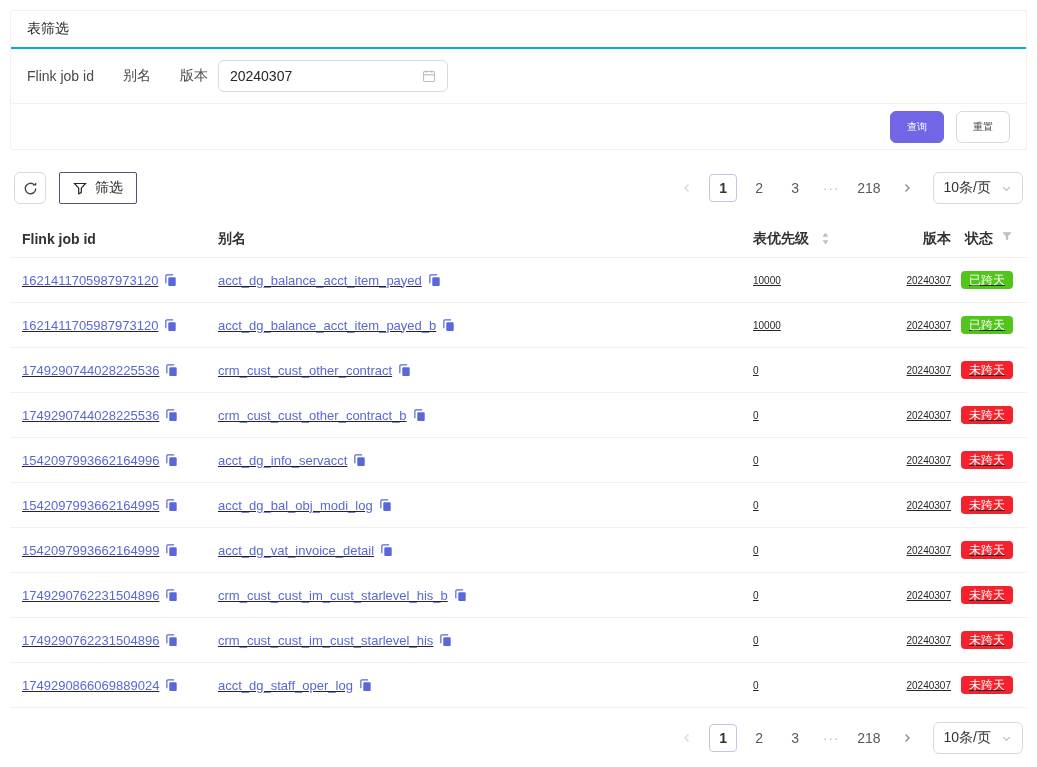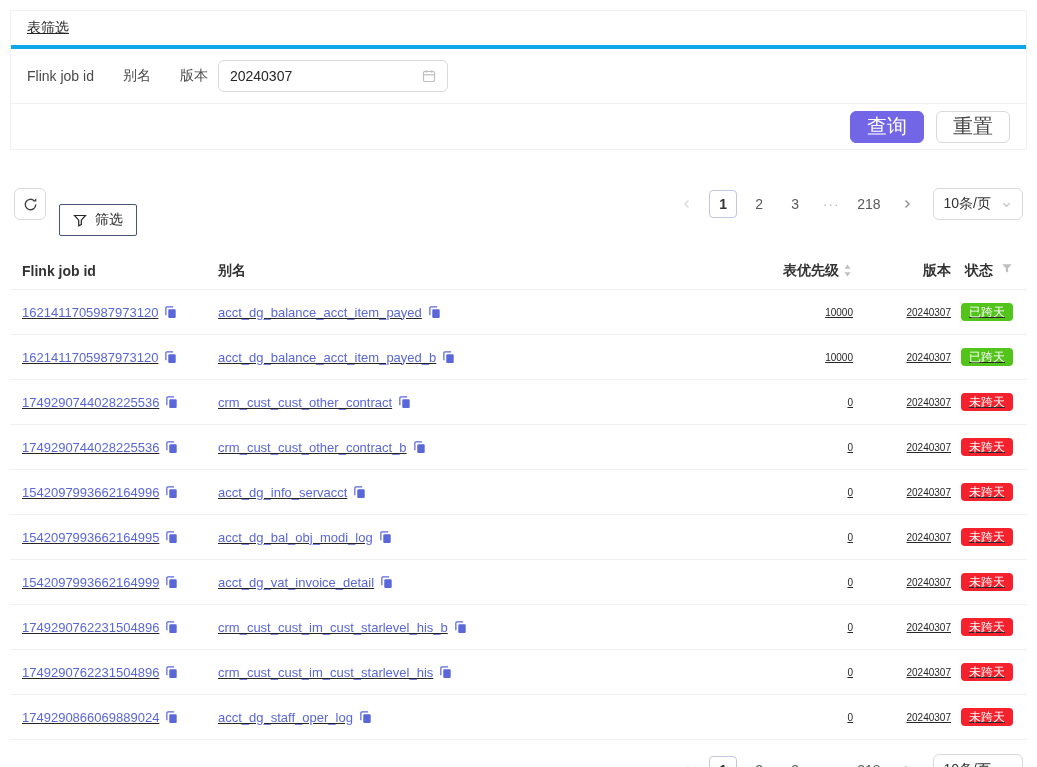--- a/index.html
+++ b/index.html
@@ -1,40 +1,40 @@
 <!DOCTYPE html>
 <html><head>
 <meta charset="utf-8">
 <style>
   * { margin:0; padding:0; box-sizing:border-box; }
   html,body { width:1037px; height:767px; background:#ffffff; font-family:"Liberation Sans","DejaVu Sans",sans-serif; color:#333; overflow:hidden; }
   .page { padding:10px; }
 
   
   .card { border:1px solid #f0f0f0; border-radius:2px; background:#fff; }
-  .card-title { padding:0 16px; height:38px; display:flex; align-items:center; font-size:14px; color:#262626; font-weight:500; border-bottom:4px solid #0ea5e9;text-decoration:underline; }
+  .card-title { padding:0 16px; height:38px; display:flex; align-items:center; font-size:14px; color:#262626; font-weight:500; border-bottom:2px solid #0ea5e9; }
   .filter-row { display:flex; align-items:center; padding:0 16px; height:55px; border-bottom:1px solid #f0f0f0; }
   .field { display:flex; align-items:center; }
   .field + .field { margin-left:19px; }
   .field-label { font-size:14px; color:#4a4a4a; margin-right:10px; white-space:nowrap; }
   .select-box { width:240px; height:32px; border:1px solid #d9d9d9; border-radius:6px; display:flex; align-items:center; justify-content:space-between; padding:0 11px; background:#fff; cursor:pointer; }
   .placeholder { color:#bfbfbf; font-size:14px; }
   .chev { color:#bfbfbf; display:flex; }
   .date-box { width:230px; height:32px; border:1px solid #d9d9d9; border-radius:6px; display:flex; align-items:center; padding:0 11px; }
   .date-box input { border:none; outline:none; flex:1; font-size:14px; color:#262626; background:transparent; font-family:"Liberation Sans","DejaVu Sans",sans-serif; }
   .cal { color:#bfbfbf; display:flex; }
   .btn-row { display:flex; justify-content:flex-end; align-items:center; height:45px; padding:0 16px; gap:12px; }
-  .btn { height:32px; padding:0 16px; border-radius:6px; font-size:20px; cursor:pointer; display:inline-flex; align-items:center; font-family:"Liberation Sans","DejaVu Sans",sans-serif;text-align:right; }
+  .btn { height:32px; padding:0 16px; border-radius:6px; font-size:10px; cursor:pointer; display:inline-flex; align-items:center; font-family:"Liberation Sans","DejaVu Sans",sans-serif;text-align:right; }
   .btn-primary { background:#7265e6; border:1px solid #7265e6; color:#fff; }
   .btn-default { background:#fff; border:1px solid #d9d9d9; color:#434343; }
 
   
   .toolbar { display:flex; align-items:center; margin-top:22px; padding:0 4px; }
   .icon-btn { width:32px; height:32px; border:1px solid #d9d9d9; border-radius:6px; background:#fff; display:flex; align-items:center; justify-content:center; color:#434343; cursor:pointer; }
-  .filter-btn { height:32px; margin-left:13px; padding:0 13px; border:1px solid #4a5578; border-radius:2px; background:#fff; display:inline-flex; align-items:center; gap:8px; font-size:14px; color:#262626; cursor:pointer; font-family:"Liberation Sans","DejaVu Sans",sans-serif;margin-top:32px; }
+  .filter-btn { height:32px; margin-left:13px; padding:0 13px; border:1px solid #4a5578; border-radius:2px; background:#fff; display:inline-flex; align-items:center; gap:8px; font-size:14px; color:#262626; cursor:pointer; font-family:"Liberation Sans","DejaVu Sans",sans-serif; }
   .summary { margin-left:14px; font-size:15px; color:#262626; white-space:nowrap; }
   .summary b { font-weight:600; }
   .num-total { color:#1677ff; }
   .num-crossed { color:#52c41a; }
   .num-uncrossed { color:#f5222d; }
 
   
   .pagination { display:flex; align-items:center; gap:8px; }
   .pagination.right { margin-left:auto; }
   .pg-item { min-width:28px; height:28px; display:flex; align-items:center; justify-content:center; font-size:14px; color:#595959; border-radius:4px; cursor:pointer; padding:0 4px; background:#fff; }
@@ -44,21 +44,21 @@
   .pg-ellipsis { color:#bfbfbf; cursor:default; letter-spacing:1px; }
   .size-select { height:32px; border:1px solid #d9d9d9; border-radius:6px; background:#fff; display:inline-flex; align-items:center; gap:10px; padding:0 10px; font-size:14px; color:#333; cursor:pointer; margin-left:4px; }
 
   
   .table { margin-top:16px; }
   .thead, .trow { display:flex; align-items:center; padding-left:12px; padding-right:14px; border-bottom:1px solid #f0f0f0; }
   .thead { height:38px; font-size:14px; font-weight:700; color:#333; }
   .trow { height:45px; font-size:13px; color:#262626;text-decoration:underline; }
   .c1 { width:196px; display:flex; align-items:center; gap:6px; }
   .c2 { flex:1; display:flex; align-items:center; gap:6px; }
-  .c3 { width:100px; display:flex; justify-content:flex-end; align-items:center; gap:0; }
+  .c3 { width:100px; display:flex; align-items:center; gap:8px; }
   .c4 { width:98px; display:flex; justify-content:flex-end; }
   .c5 { width:62px; display:flex; justify-content:flex-end; align-items:flex-start; gap:4px; }
   .link { color:#5a67d8; text-decoration:none; cursor:pointer; }
   .copy-icon { color:#5a67d8; display:flex; cursor:pointer; }
   .num-cell { font-size:10px; }
   .badge { padding:3px 8px; border-radius:4px; font-size:12px; color:#fff; line-height:1; white-space:nowrap; }
   .badge.success { background:#52c41a; }
   .badge.danger { background:#f5222d; }
   .sorter { display:flex; margin-left:3px; }
   .col-filter { color:#bfbfbf; display:flex; margin-left:4px; cursor:pointer; }

